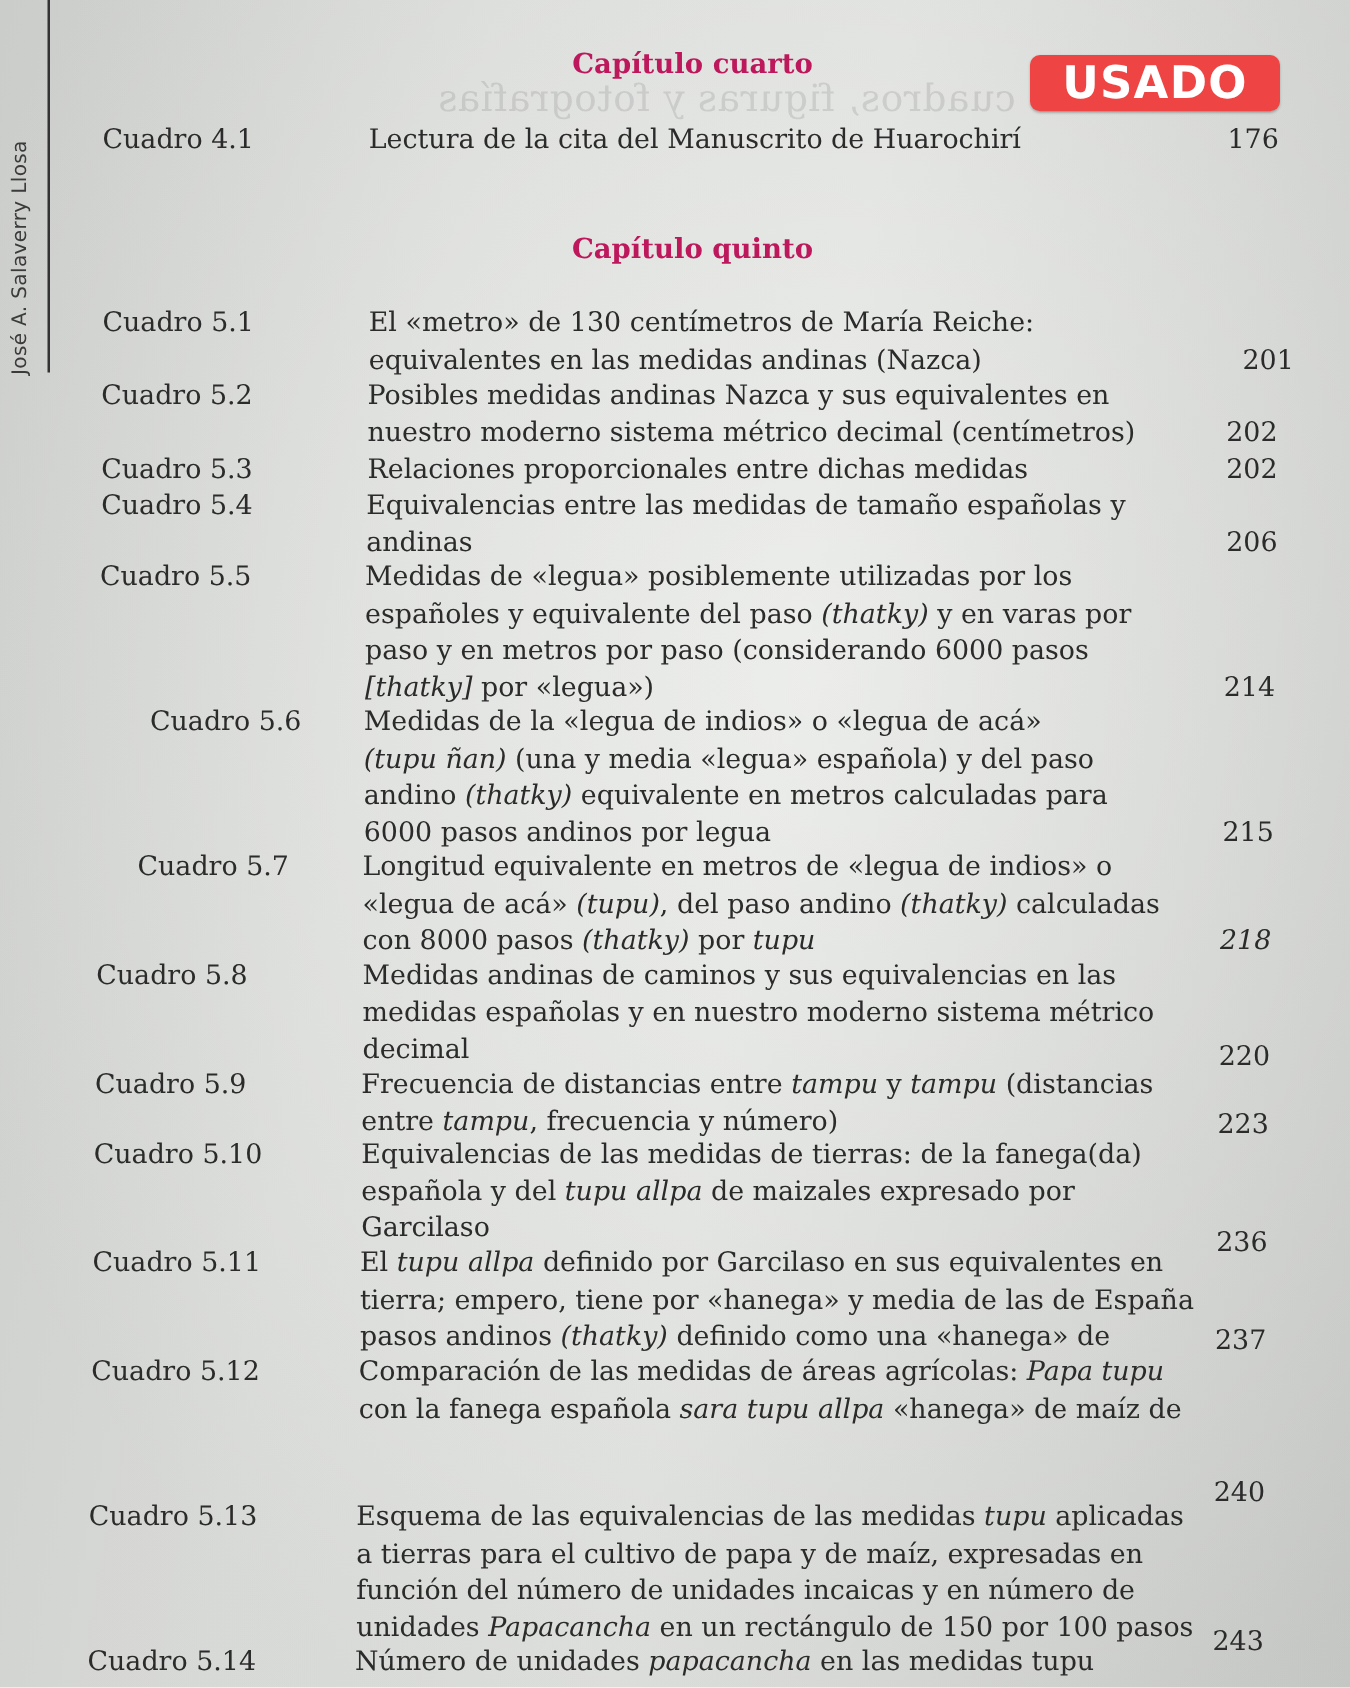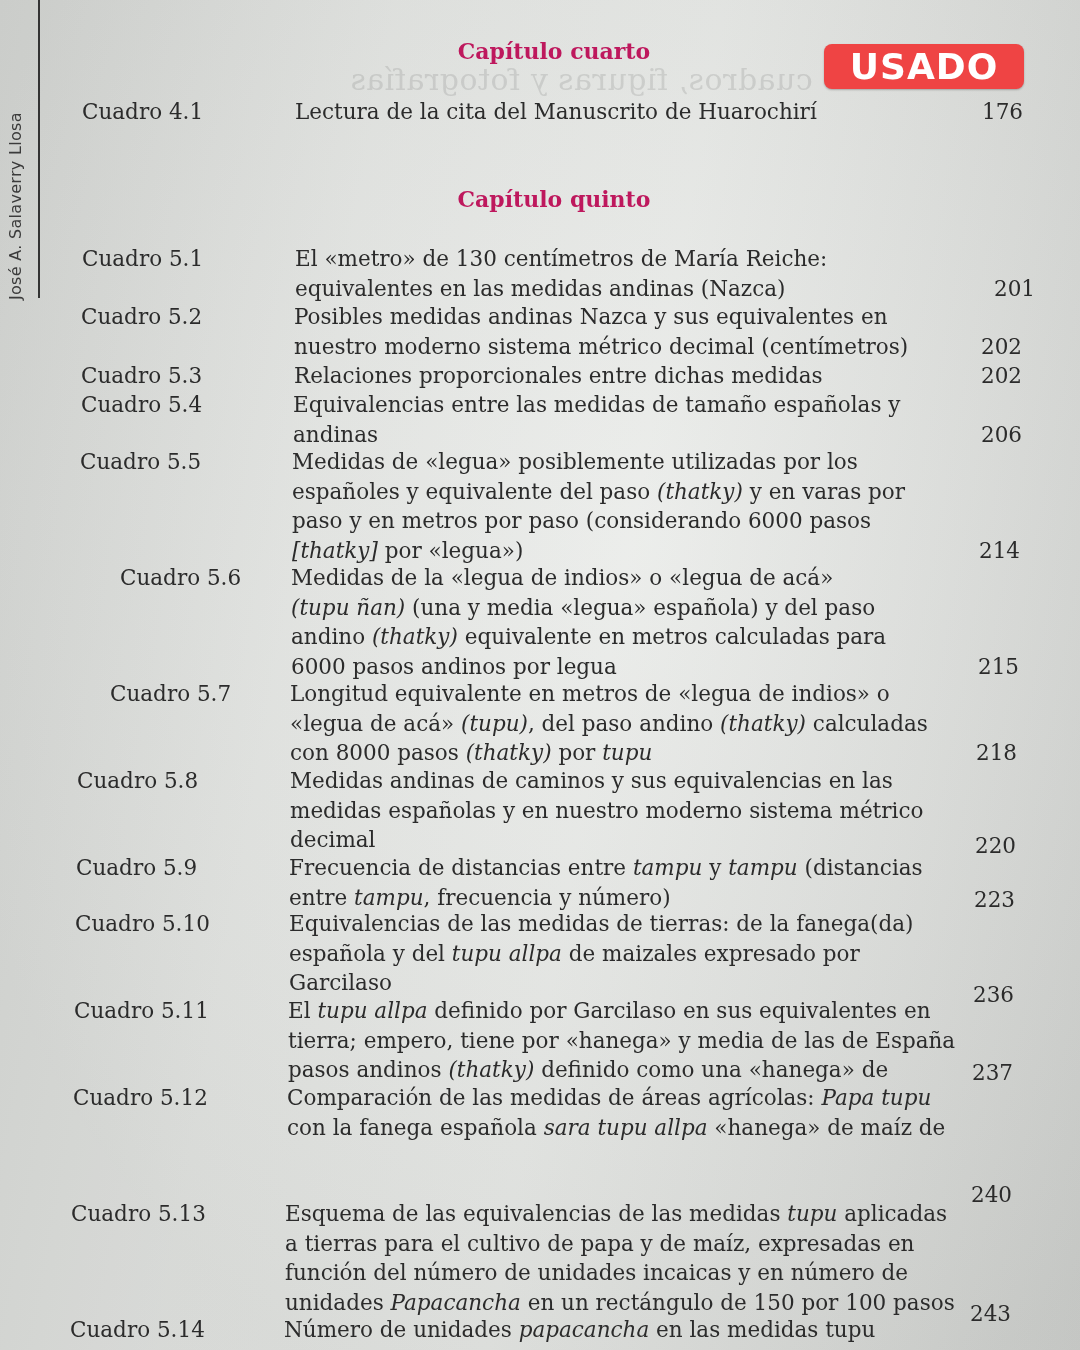--- a/index.html
+++ b/index.html
@@ -165,21 +165,21 @@
       </span>
       <span class="page" style="left: 978px; top: 88.5px;">215</span>
     </div>
     <div class="entry" style="top: 679px;">
       <span class="label" style="left: 78px; margin-left: 32px;">Cuadro 5.7</span>
       <span class="title" style="left: 290px;">
         <span class="line">Longitud equivalente en metros de «legua de indios» o</span>
         <span class="line">«legua de acá» <i>(tupu)</i>, del paso andino <i>(thatky)</i> calculadas</span>
         <span class="line">con 8000 pasos <i>(thatky)</i> por <i>tupu</i></span>
       </span>
-      <span class="page" style="left: 976px; top: 59px;">218</span>
+      <span class="page" style="left: 976px; top: 59px; font-style: italic;">218</span>
     </div>
     <div class="entry" style="top: 766px;">
       <span class="label" style="left: 77px;">Cuadro 5.8</span>
       <span class="title" style="left: 290px;">
         <span class="line">Medidas andinas de caminos y sus equivalencias en las</span>
         <span class="line">medidas españolas y en nuestro moderno sistema métrico</span>
         <span class="line">decimal</span>
       </span>
       <span class="page" style="left: 975px; top: 64.9px;">220</span>
     </div>

